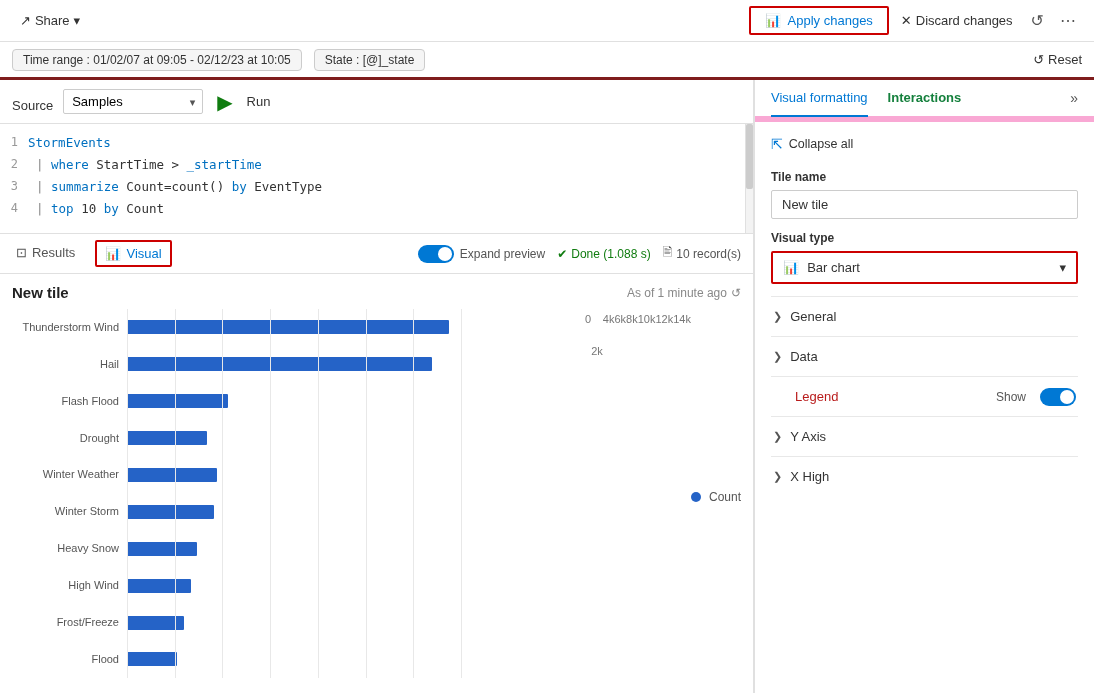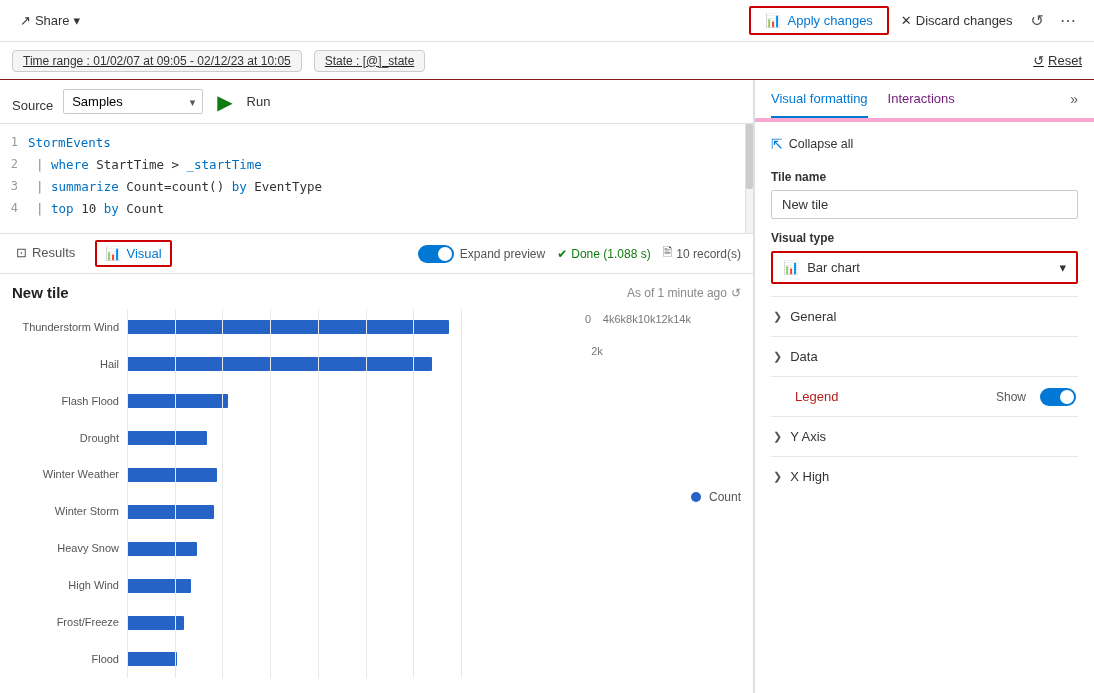--- a/index.html
+++ b/index.html
@@ -16,22 +16,22 @@
     .apply-btn {
       display: flex; align-items: center; gap: 6px; background: #fff; border: 2px solid #c00;
       color: #0078d4; font-size: 13px; padding: 5px 14px; cursor: pointer; font-weight: 500; border-radius: 2px;
     }
     .apply-btn .apply-icon { color: #0078d4; }
     .discard-btn { display: flex; align-items: center; gap: 4px; background: none; border: none; font-size: 13px; color: #333; cursor: pointer; padding: 4px 8px; }
     .icon-btn { background: none; border: none; cursor: pointer; padding: 4px 6px; color: #555; font-size: 16px; }
 
     
     .filter-bar {
-      display: flex; align-items: center; height: 38px; border-bottom: 1px solid #7f1d1d;
-      padding: 0 12px; gap: 12px; background: #fff; text-decoration: underline;
+      display: flex; align-items: center; height: 38px; border-bottom: 3px solid #7f1d1d;
+      padding: 0 12px; gap: 12px; background: #fff;
     }
     .filter-pill {
       border: 1px solid #ccc; border-radius: 4px; padding: 3px 10px; font-size: 12px;
       background: #f5f5f5; color: #333;
     }
     .filter-bar-right { margin-left: auto; display: flex; align-items: center; }
     .reset-btn { background: none; border: none; cursor: pointer; display: flex; align-items: center; gap: 4px; font-size: 13px; color: #333; }
 
     
     .main-layout { display: flex; height: calc(693px - 80px); }
@@ -82,22 +82,22 @@
     .chart-area { flex: 1; overflow: hidden; padding: 10px 12px; position: relative; }
     .chart-header { display: flex; align-items: center; justify-content: space-between; margin-bottom: 8px; }
     .chart-title { font-size: 15px; font-weight: 600; color: #222; }
     .chart-timestamp { font-size: 12px; color: #888; display: flex; align-items: center; gap: 4px; }
     .chart-label { font-size: 11px; color: #555; line-height: 1.2; height: 22px; display: flex; align-items: center; justify-content: flex-end; }
     .chart-legend { display: flex; align-items: center; justify-content: center; gap: 8px; margin-top: 6px; font-size: 12px; color: #555; }
     .legend-dot { width: 10px; height: 10px; background: #2563c7; border-radius: 50%; }
 
     
     .right-panel { width: 340px; flex-shrink: 0; display: flex; flex-direction: column; border-left: 1px solid #e0e0e0; }
-    .right-tabs { display: flex; align-items: center; border-bottom: 4px solid #f9a8d4; height: 42px; padding: 0 16px; gap: 20px; }
-    .right-tab { font-size: 13px; color: #701a75; cursor: pointer; padding: 10px 0; border-bottom: 2px solid transparent; }
+    .right-tabs { display: flex; align-items: center; border-bottom: 6px solid #f9a8d4; height: 42px; padding: 0 16px; gap: 20px; }
+    .right-tab { font-size: 13px; color: #15803d; cursor: pointer; padding: 10px 0; border-bottom: 2px solid transparent; font-weight: bold; }
     .right-tab.active { color: #0078d4; border-bottom: 2px solid #0078d4; font-weight: 500; }
     .right-expand { margin-left: auto; cursor: pointer; color: #555; font-size: 14px; }
 
     .right-content { flex: 1; overflow-y: auto; padding: 12px 16px; }
 
     .collapse-all-btn { display: flex; align-items: center; gap: 6px; background: none; border: none; cursor: pointer; font-size: 12.5px; color: #333; margin-bottom: 16px; padding: 2px 0; }
     .collapse-icon { color: #0078d4; font-size: 14px; }
 
     .field-group { margin-bottom: 12px; }
     .field-label { font-size: 12px; font-weight: 600; color: #333; margin-bottom: 6px; }

